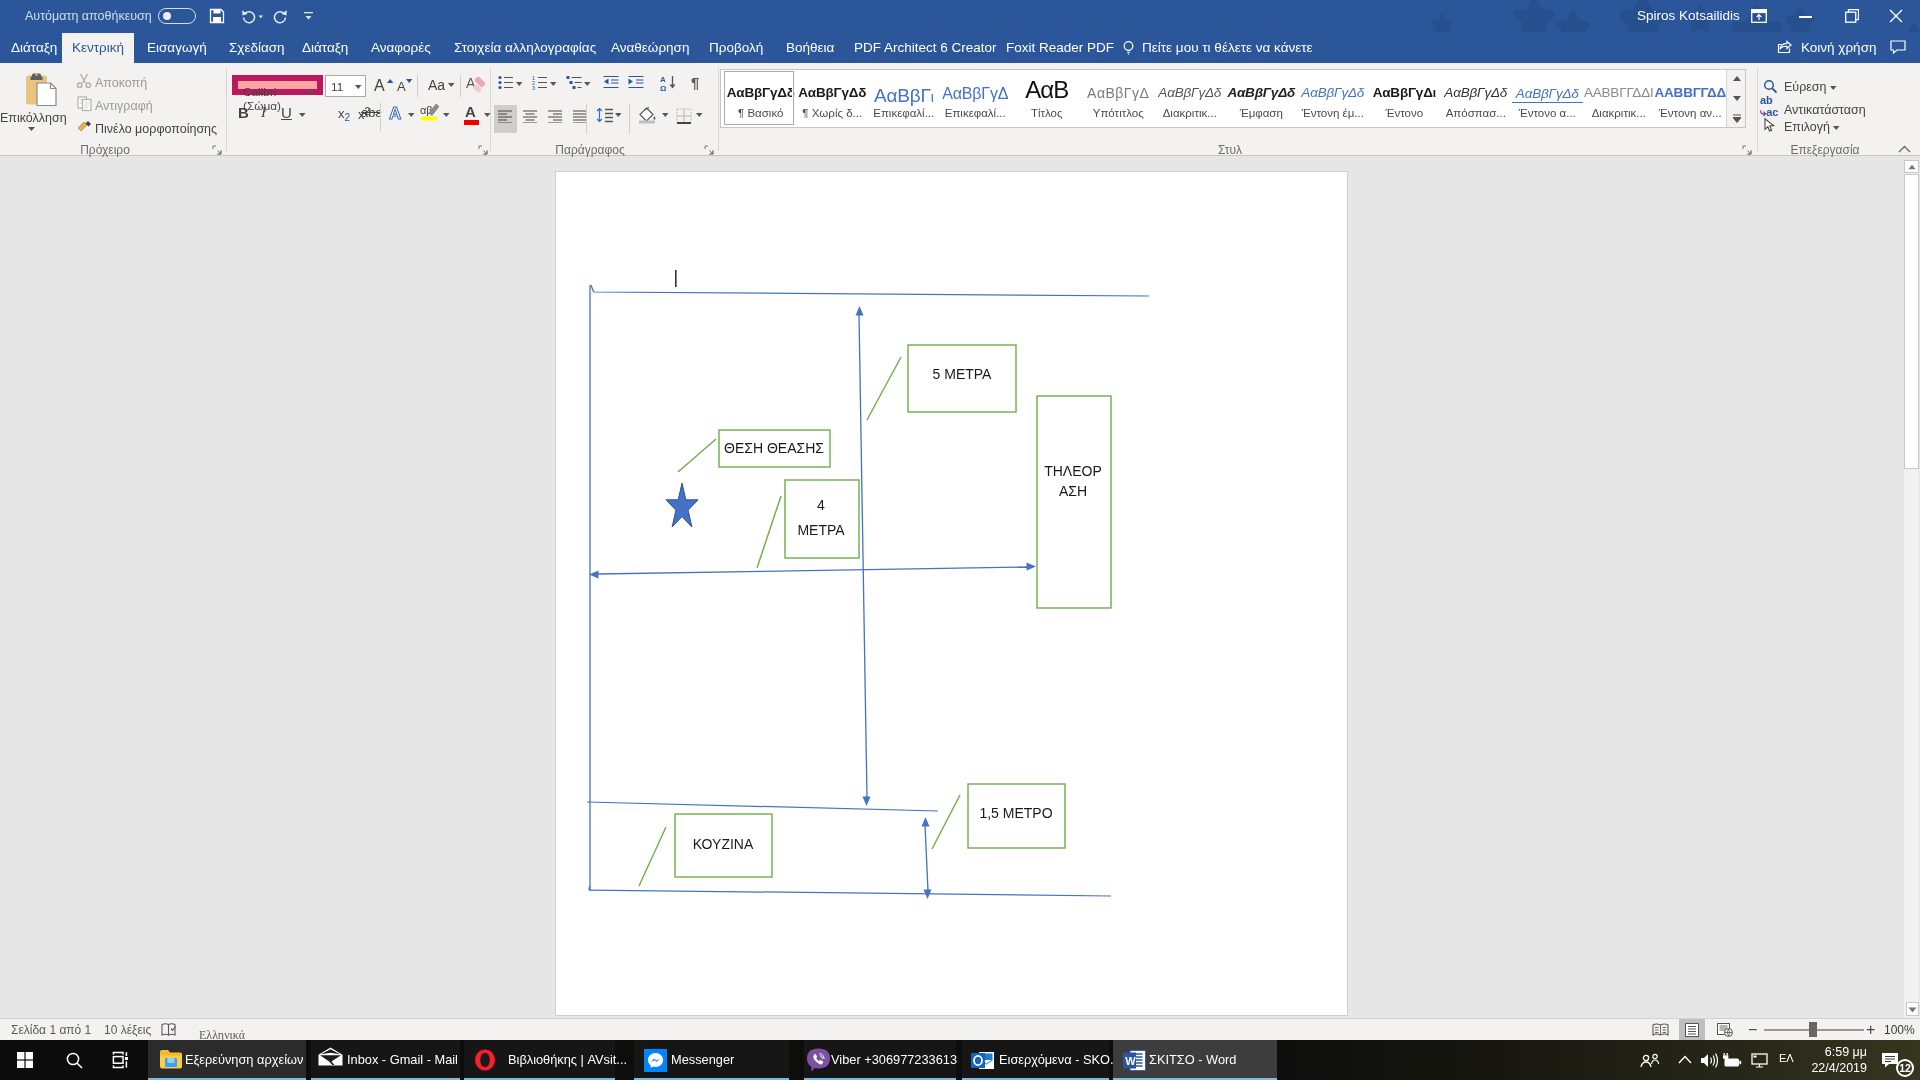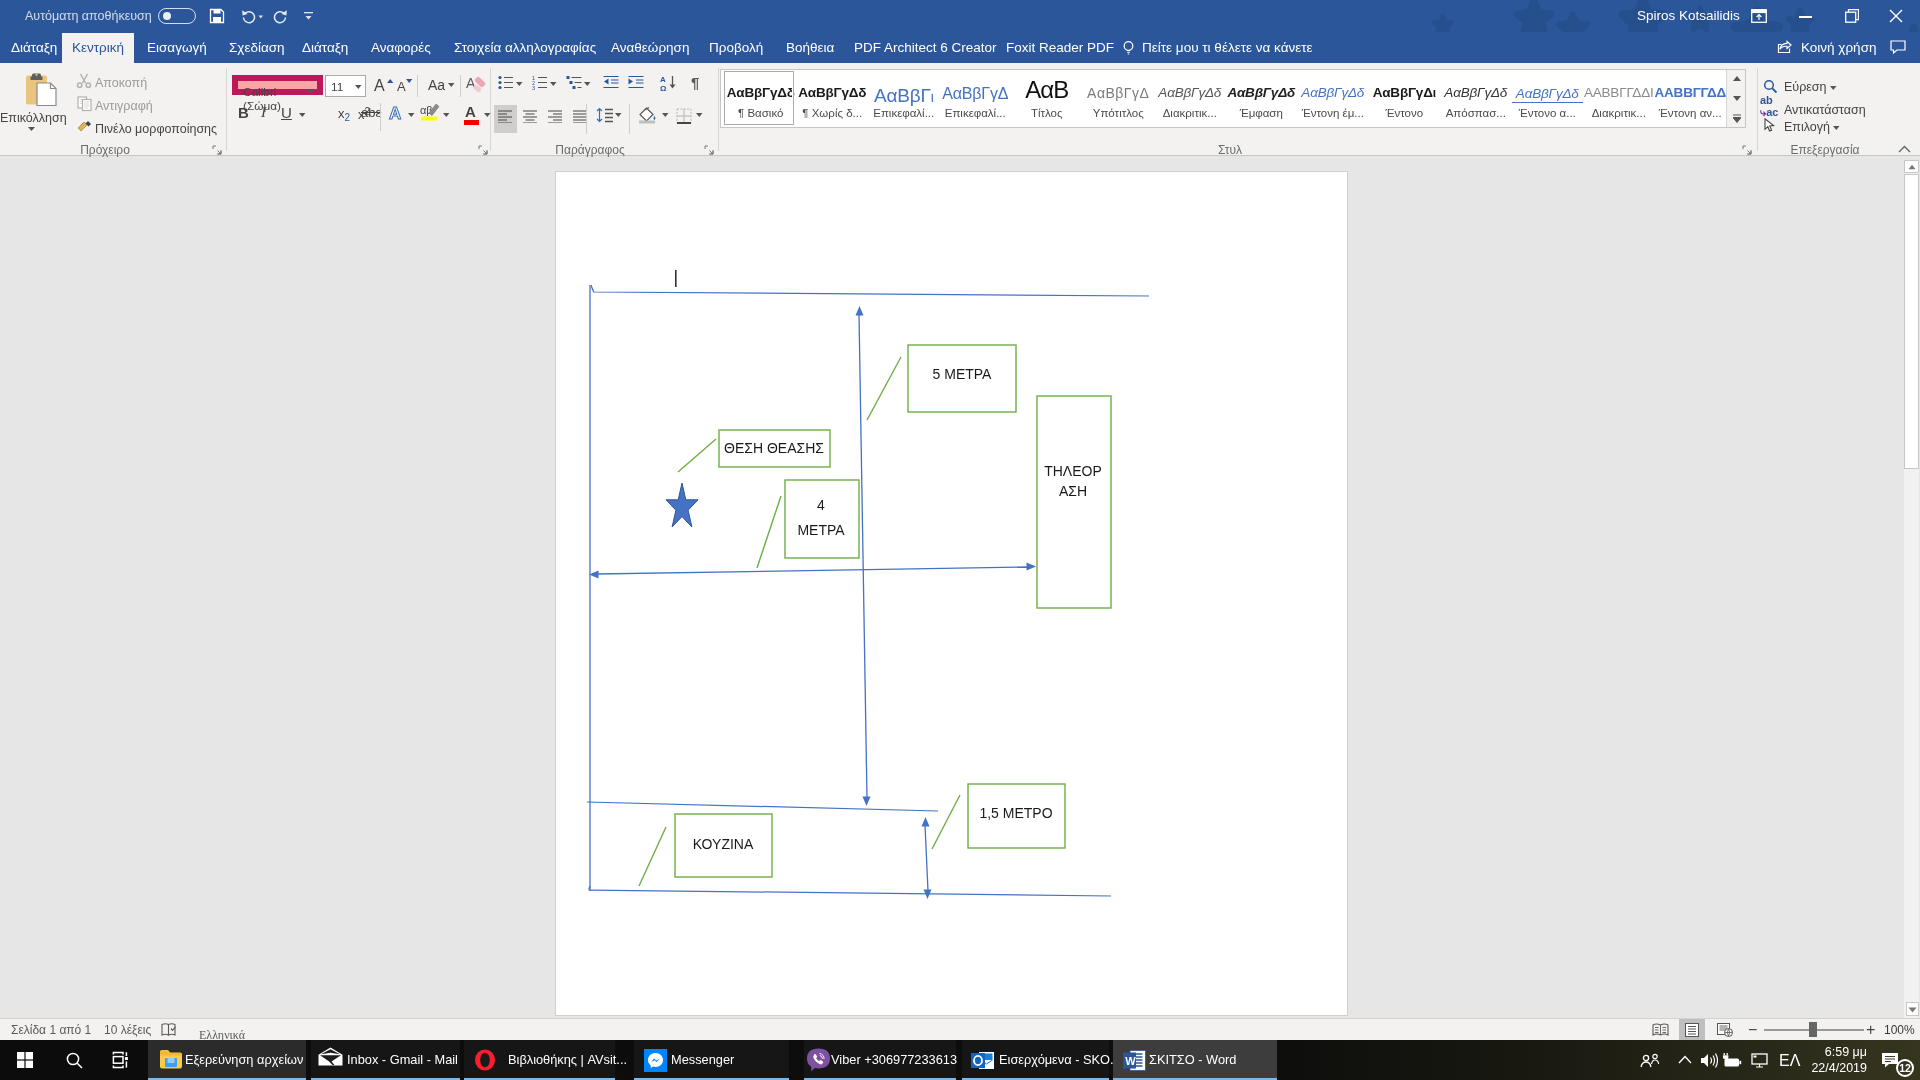--- a/index.html
+++ b/index.html
@@ -671,21 +671,21 @@
       <path d="M1 3.2 h5.4 v2.2 q0 1.6 -1.6 1.6 h-2.2 q-1.6 0 -1.6 -1.6 z" fill="#fff"></path>
       <path d="M3.7 7 v3" stroke="#fff" stroke-width="1.2"></path>
       <rect x="2.5" y="6.5" width="14.5" height="8" rx="1.5" fill="#fff"></rect>
       <rect x="17.4" y="8.8" width="1.8" height="3.4" fill="#fff"></rect>
     </svg>
     <svg class="abs" style="left:1751px;top:13px;" width="19" height="15" viewBox="0 0 19 15">
       <rect x="1" y="1" width="15" height="10" fill="none" stroke="#fff" stroke-width="1.3"></rect>
       <path d="M5 14 h7 M8.5 11 v3" stroke="#fff" stroke-width="1.2"></path>
       <rect x="2.5" y="2.5" width="3" height="2" fill="#fff"></rect>
     </svg>
-    <div class="abs" style="left:1779px;top:12px;color:#fff;font-size:16px;">ΕΛ</div>
+    <div class="abs" style="left:1779px;top:12px;color:#fff;font-size:11px;">ΕΛ</div>
     <div class="abs" style="left:1809px;top:4px;width:58px;color:#fff;font-size:12.5px;text-align:right;line-height:16px;">6:59 μμ<br>22/4/2019</div>
     <svg class="abs" style="left:1881px;top:12px;" width="22" height="18" viewBox="0 0 22 18">
       <path d="M1 1 h16 v11 h-9 l-4 3.5 v-3.5 h-3 z" fill="#fff"></path>
       <path d="M4 4.5 h10 M4 7 h10 M4 9.5 h6" stroke="#3a3a24" stroke-width="1.1"></path>
     </svg>
 
     <div class="abs" style="left:1896px;top:19px;width:18px;height:18px;border-radius:50%;background:#33331f;border:2px solid #fff;color:#fff;font-size:10.5px;font-weight:bold;text-align:center;line-height:15px;">12</div>
   </div>
 
 </div>

